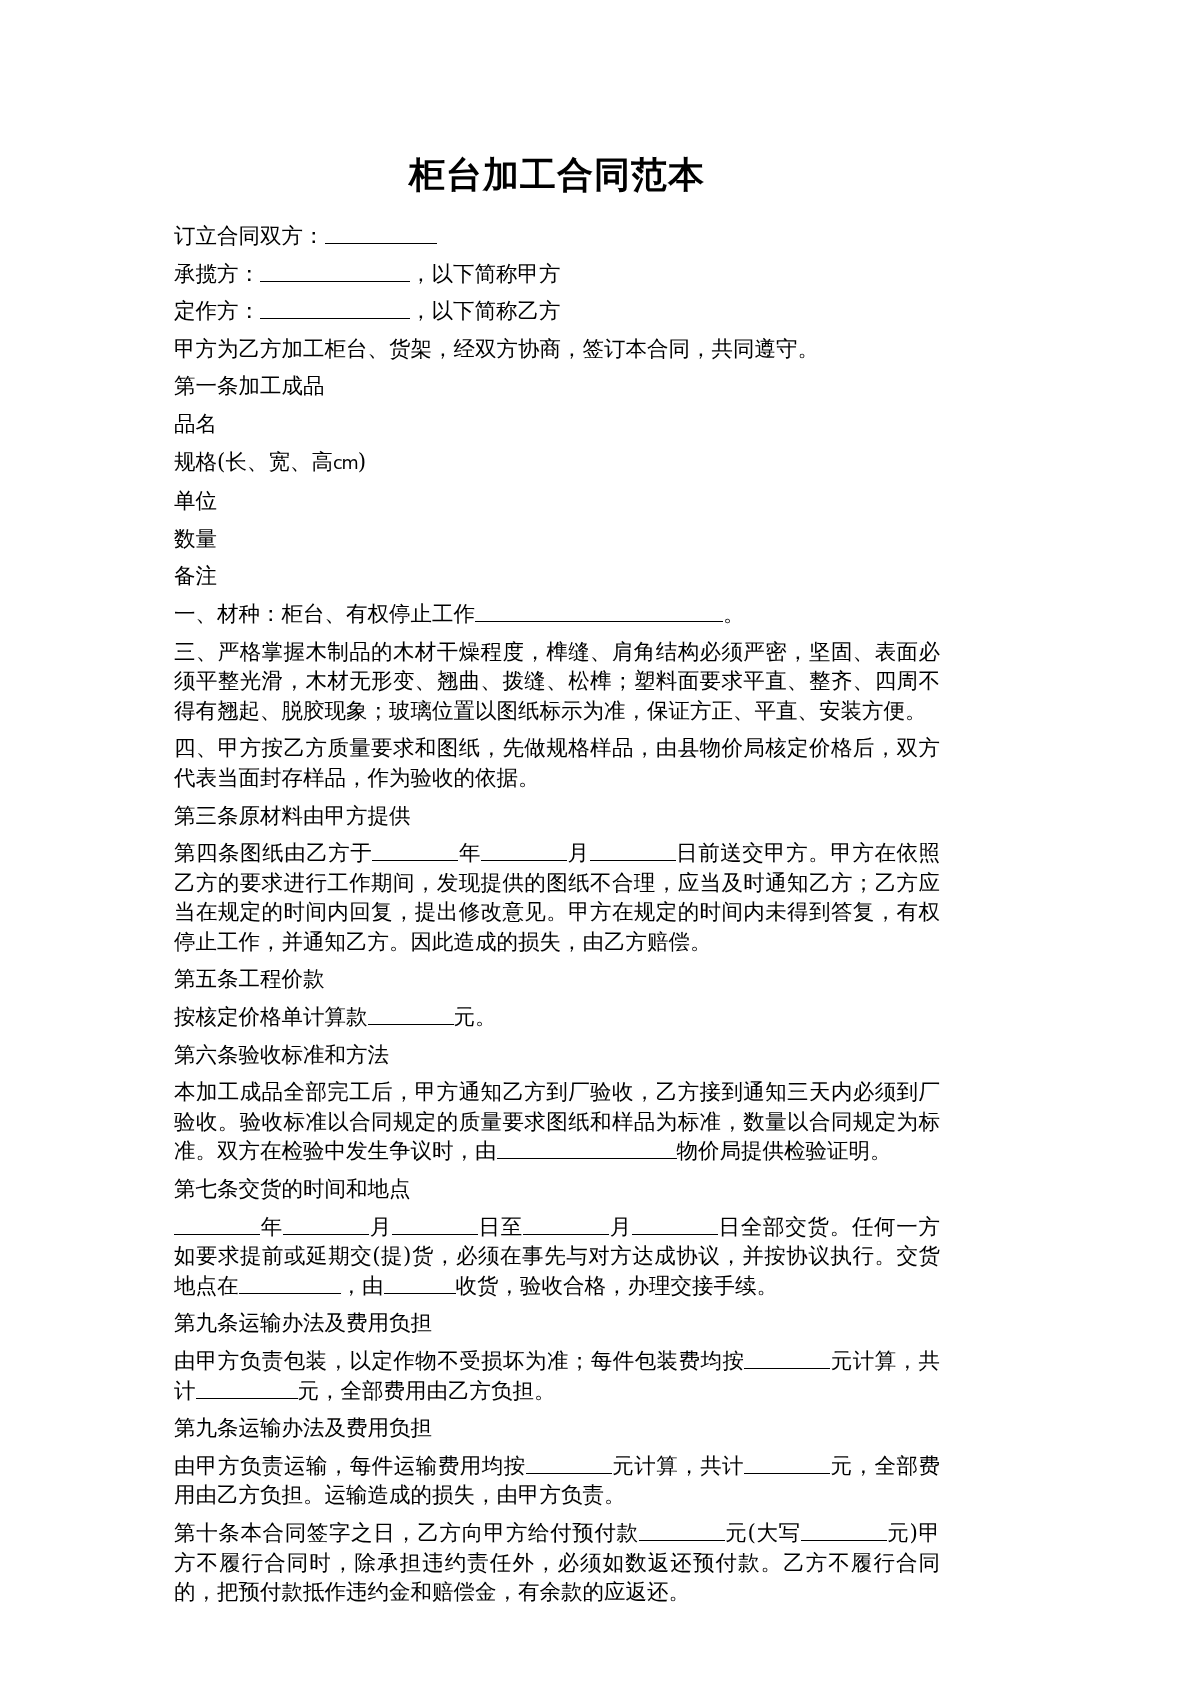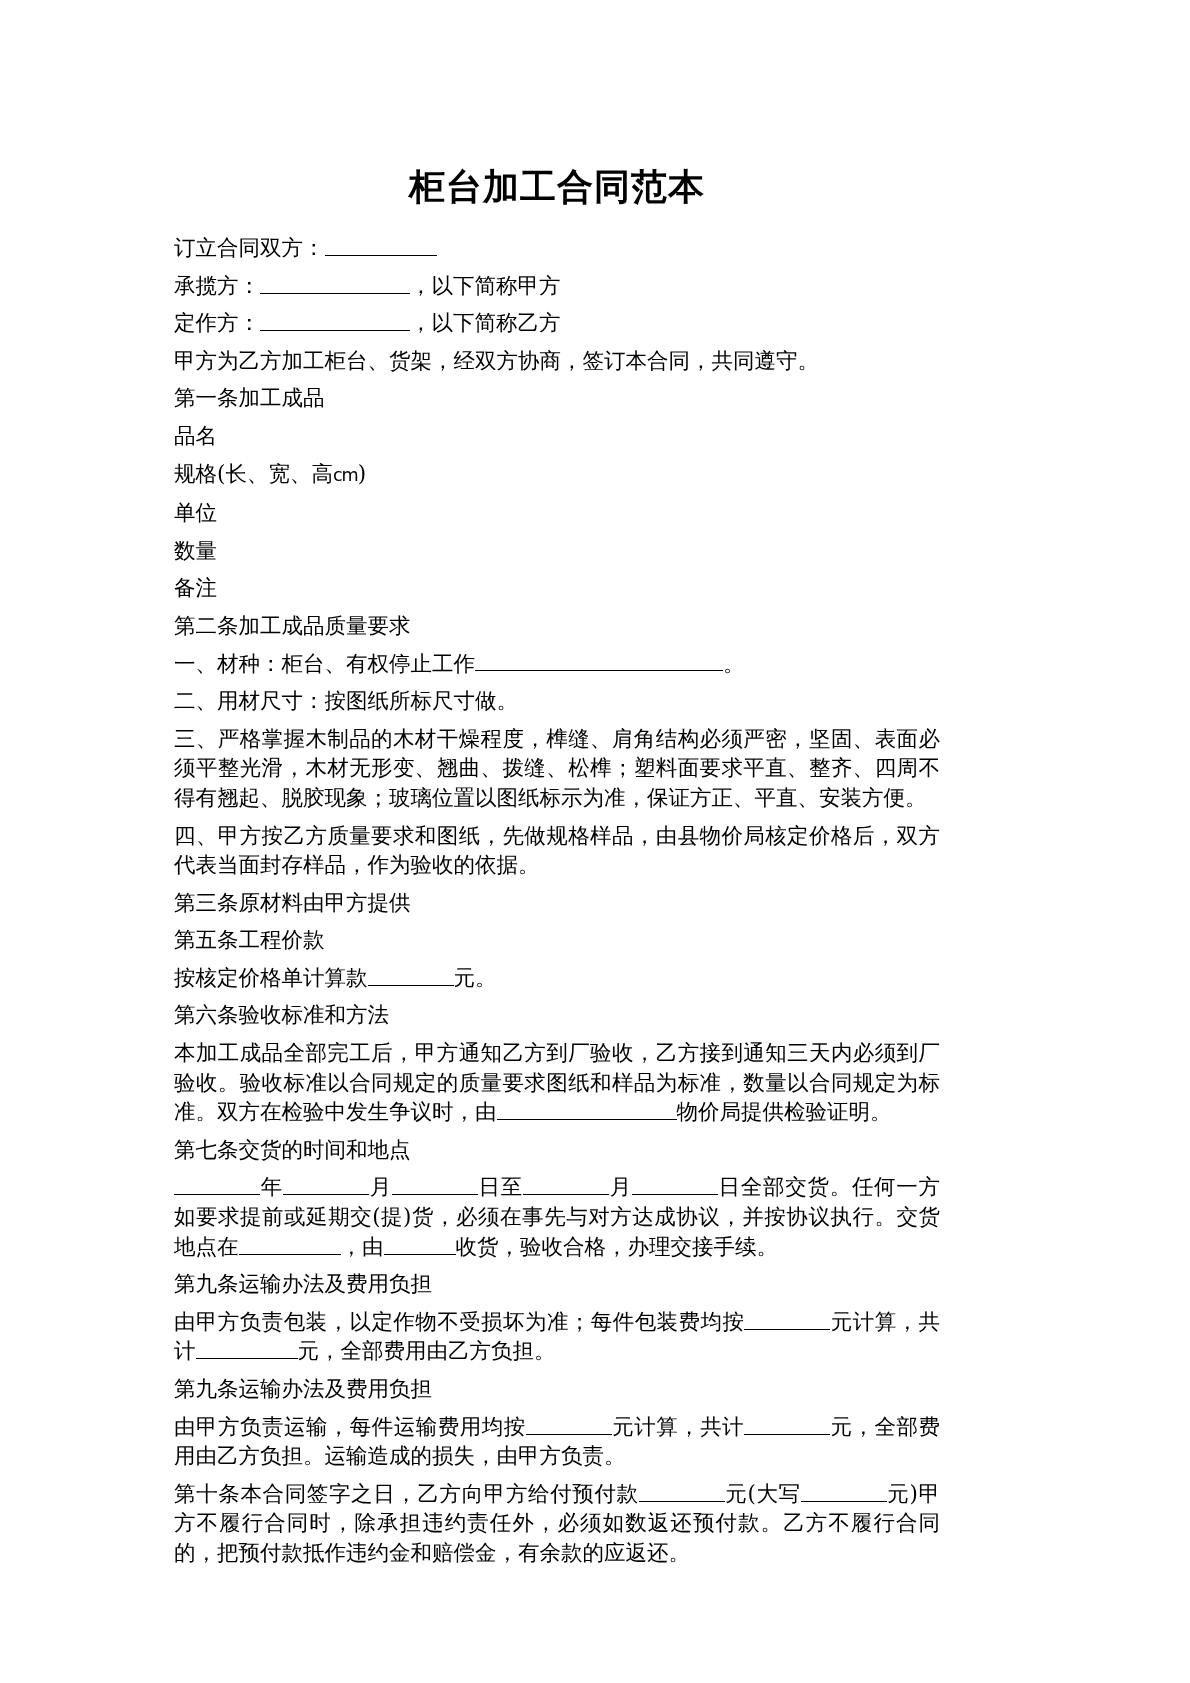--- a/index.html
+++ b/index.html
@@ -16,21 +16,21 @@
     width: 1190px;
     height: 1683px;
     margin: 0 auto;
     background: #ffffff;
     box-sizing: border-box;
     overflow: hidden;
   }
   .content {
     position: absolute;
     left: 166px;
-    top: 16px;
+    top: 4px;
     width: 782px;
   }
   .doc-title {
     font-size: 36px;
     font-weight: bold;
     text-align: center;
     letter-spacing: 1px;
     margin: 0;
     padding-top: 148px;
     padding-bottom: 16px;
@@ -78,26 +78,25 @@
         <p class="para indent-none"><span>订立合同双方：</span><span class="blank b-lg">&nbsp;</span></p>
         <p class="para indent-none"><span>承揽方：</span><span class="blank b-xl">&nbsp;</span><span>，以下简称甲方</span></p>
         <p class="para indent-none"><span>定作方：</span><span class="blank b-xl">&nbsp;</span><span>，以下简称乙方</span></p>
         <p class="para indent-none"><span>甲方为乙方加工柜台、货架，经双方协商，签订本合同，共同遵守。</span></p>
         <p class="para indent-none"><span>第一条加工成品</span></p>
         <p class="para indent-none"><span>品名</span></p>
         <p class="para indent-none"><span>规格(长、宽、高</span><span class="unit-cm">cm</span><span>)</span></p>
         <p class="para indent-none"><span>单位</span></p>
         <p class="para indent-none"><span>数量</span></p>
         <p class="para indent-none"><span>备注</span></p>
-        <p class="para indent-none"><span>第二条加工成品质量要求</span></p>
         <p class="para indent-none"><span>一、材种：柜台、有权停止工作</span><span class="blank b-w3">&nbsp;</span><span>。</span></p>
-        <p class="para indent-none"><span>二、用材尺寸：按图纸所标尺寸做。</span></p>
         <p class="para indent-none"><span>三、严格掌握木制品的木材干燥程度，榫缝、肩角结构必须严密，坚固、表面必须平整光滑，木材无形变、翘曲、拨缝、松榫；塑料面要求平直、整齐、四周不得有翘起、脱胶现象；玻璃位置以图纸标示为准，保证方正、平直、安装方便。</span></p>
         <p class="para indent-none"><span>四、甲方按乙方质量要求和图纸，先做规格样品，由县物价局核定价格后，双方代表当面封存样品，作为验收的依据。</span></p>
         <p class="para indent-none"><span>第三条原材料由甲方提供</span></p>
+        <p class="para indent-none"><span>第四条图纸由乙方于</span><span class="blank b-md">&nbsp;</span><span>年</span><span class="blank b-md">&nbsp;</span><span>月</span><span class="blank b-md">&nbsp;</span><span>日前送交甲方。甲方在依照乙方的要求进行工作期间，发现提供的图纸不合理，应当及时通知乙方；乙方应当在规定的时间内回复，提出修改意见。甲方在规定的时间内未得到答复，有权停止工作，并通知乙方。因此造成的损失，由乙方赔偿。</span></p>
         <p class="para indent-none"><span>第五条工程价款</span></p>
         <p class="para indent-none"><span>按核定价格单计算款</span><span class="blank b-md">&nbsp;</span><span>元。</span></p>
         <p class="para indent-none"><span>第六条验收标准和方法</span></p>
         <p class="para indent-none"><span>本加工成品全部完工后，甲方通知乙方到厂验收，乙方接到通知三天内必须到厂验收。验收标准以合同规定的质量要求图纸和样品为标准，数量以合同规定为标准。双方在检验中发生争议时，由</span><span class="blank b-xxl">&nbsp;</span><span>物价局提供检验证明。</span></p>
         <p class="para indent-none"><span>第七条交货的时间和地点</span></p>
         <p class="para indent-none"><span class="blank b-md">&nbsp;</span><span>年</span><span class="blank b-md">&nbsp;</span><span>月</span><span class="blank b-md">&nbsp;</span><span>日至</span><span class="blank b-md">&nbsp;</span><span>月</span><span class="blank b-md">&nbsp;</span><span>日全部交货。任何一方如要求提前或延期交(提)货，必须在事先与对方达成协议，并按协议执行。交货地点在</span><span class="blank b-tail">&nbsp;</span><span class="blank b-frag">&nbsp;</span><span>，由</span><span class="blank b-sm">&nbsp;</span><span>收货，验收合格，办理交接手续。</span></p>
         <p class="para indent-none"><span>第九条运输办法及费用负担</span></p>
         <p class="para indent-none"><span>由甲方负责包装，以定作物不受损坏为准；每件包装费均按</span><span class="blank b-md">&nbsp;</span><span>元计算，共计</span><span class="blank b-tail">&nbsp;</span><span class="blank b-frag">&nbsp;</span><span>元，全部费用由乙方负担。</span></p>
         <p class="para indent-none"><span>第九条运输办法及费用负担</span></p>
         <p class="para indent-none"><span>由甲方负责运输，每件运输费用均按</span><span class="blank b-md">&nbsp;</span><span>元计算，共计</span><span class="blank b-md">&nbsp;</span><span>元，全部费用由乙方负担。运输造成的损失，由甲方负责。</span></p>

